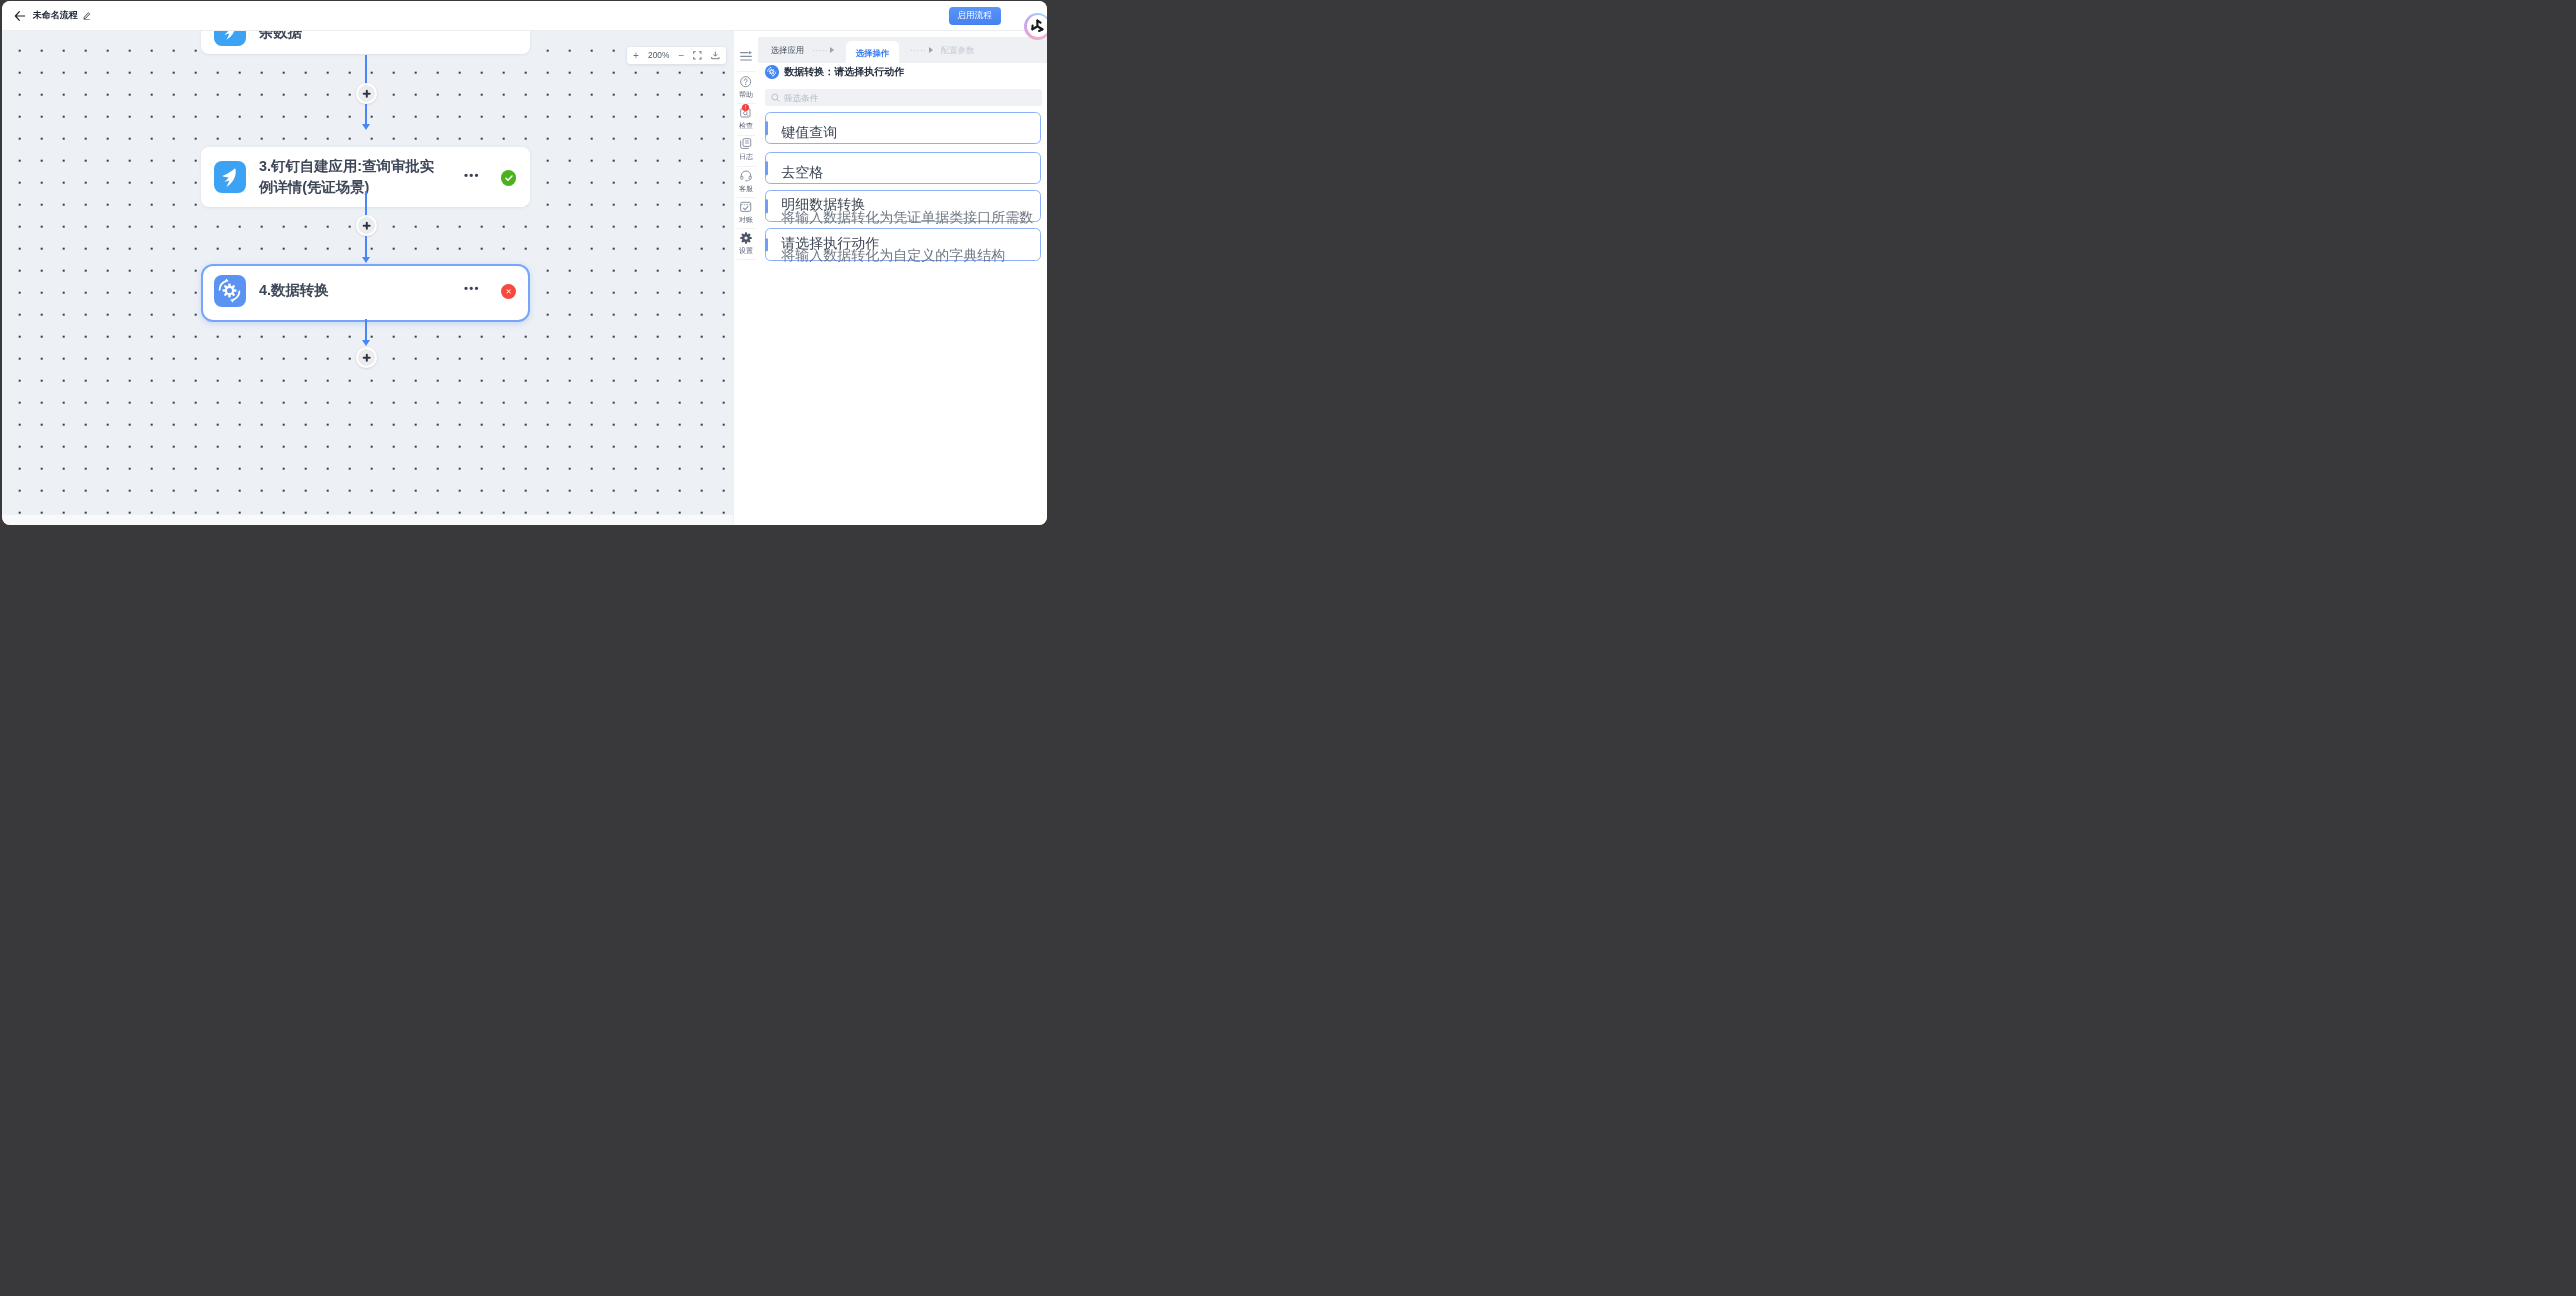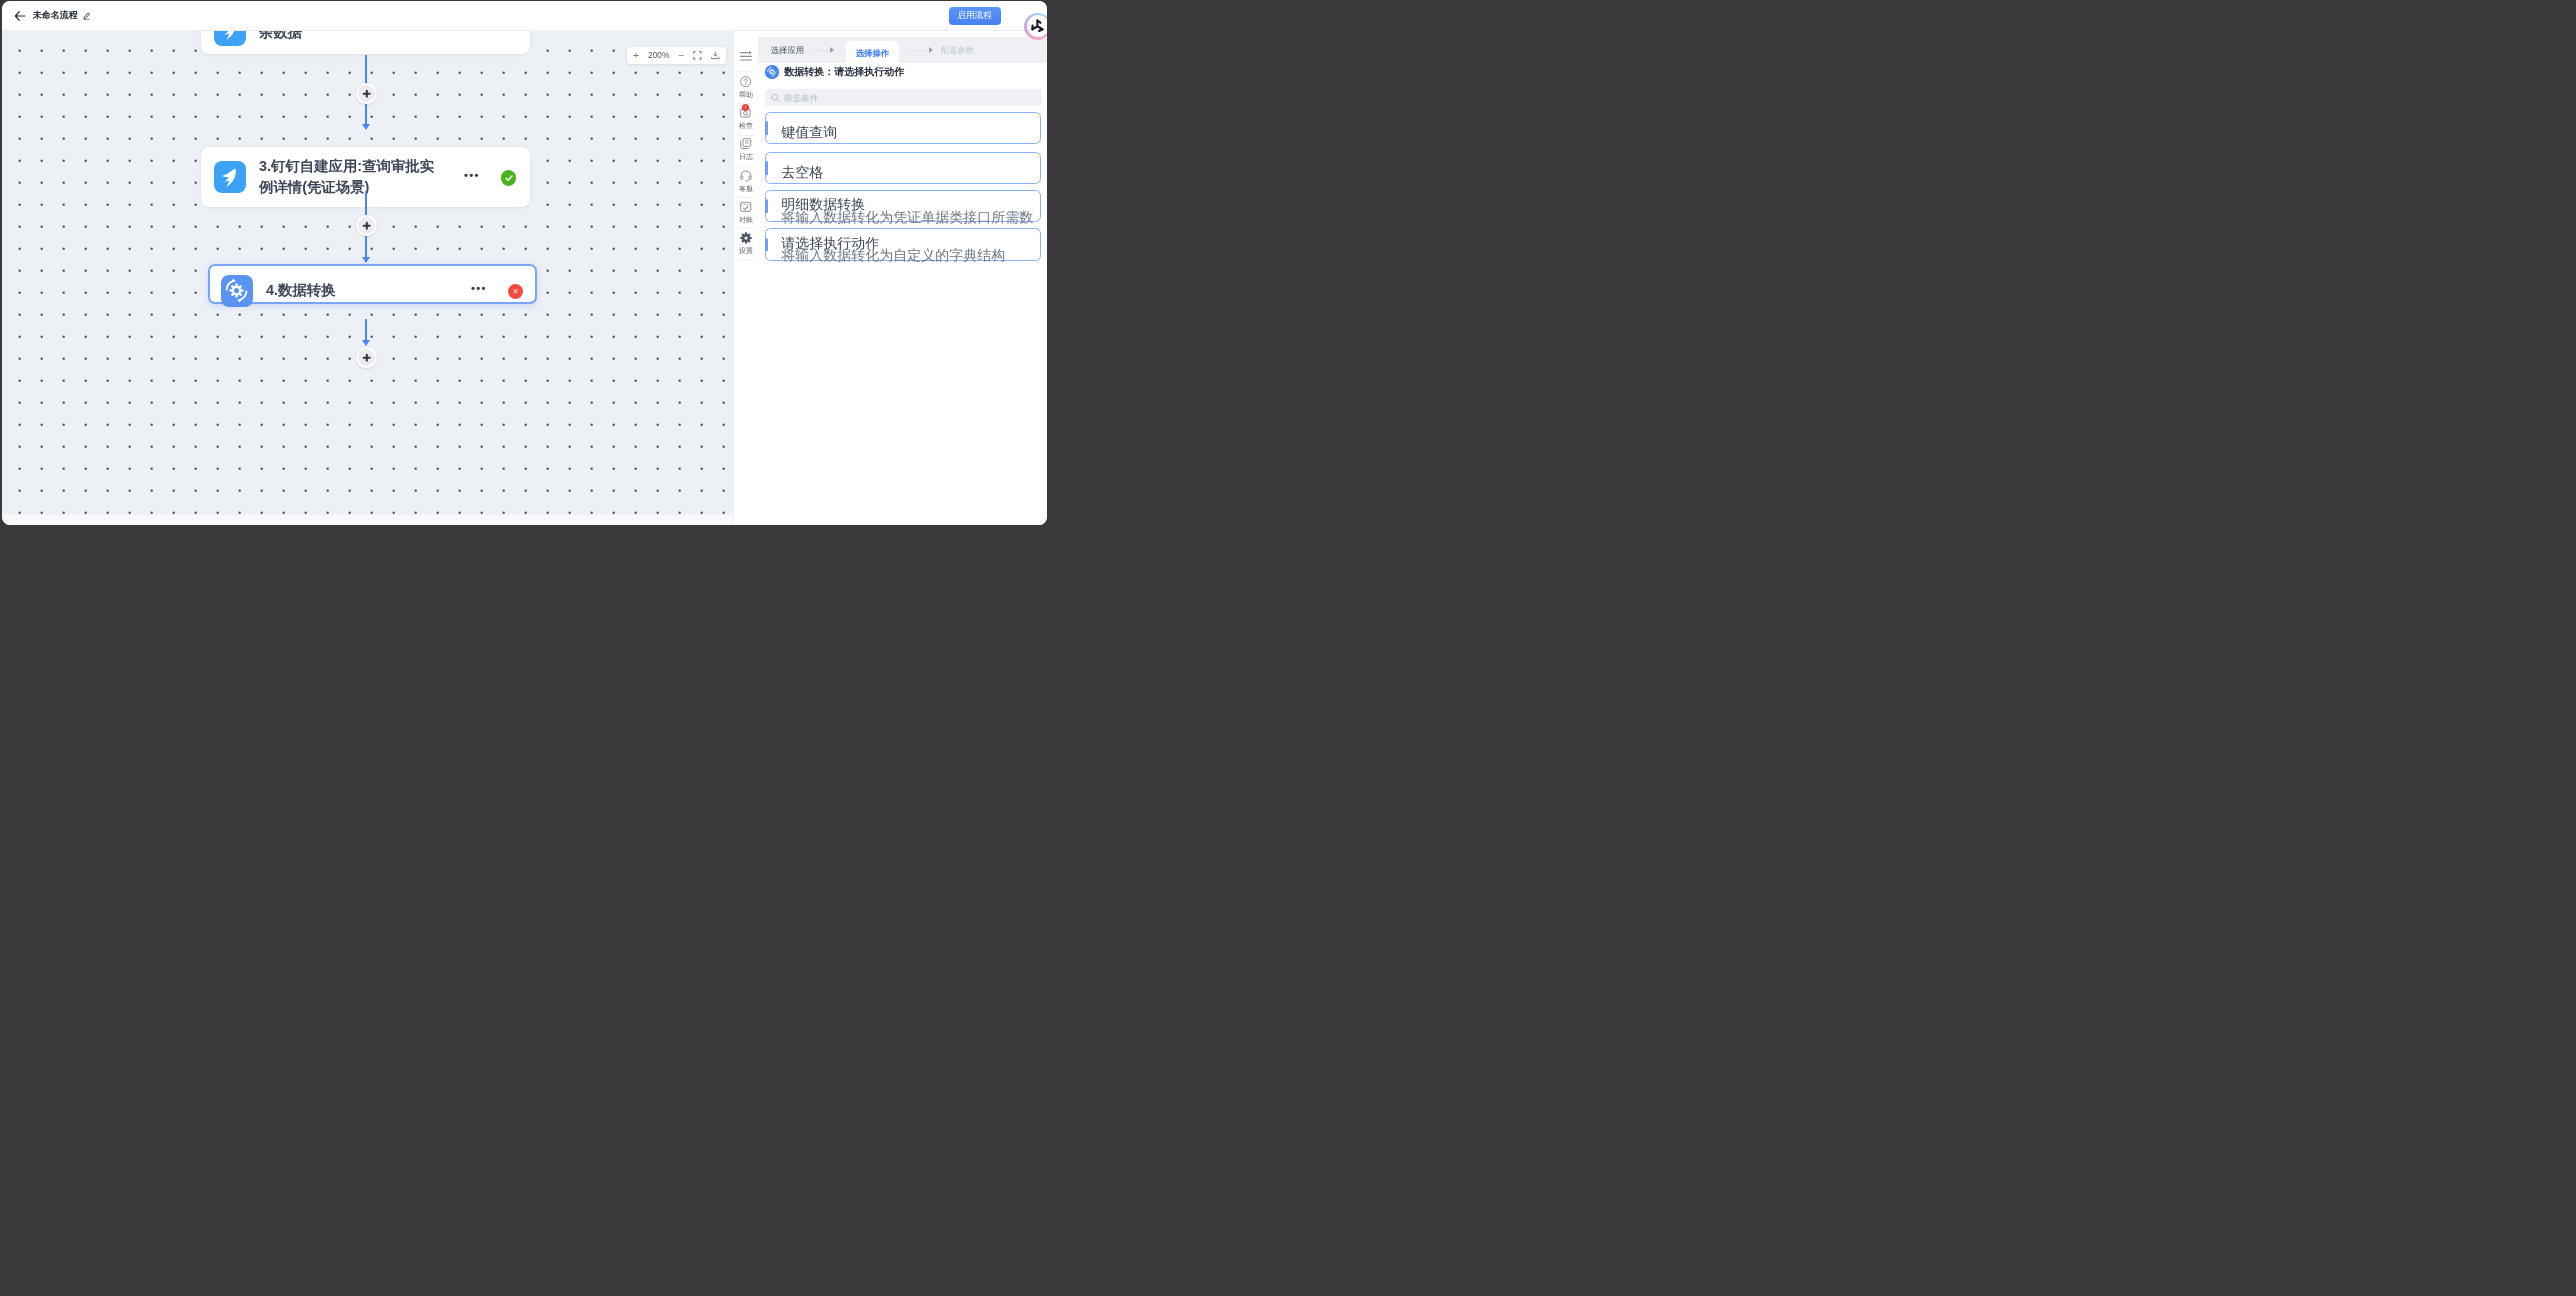--- a/index.html
+++ b/index.html
@@ -37,21 +37,21 @@
   .status-del { background:#f54a3d; color:#fff; font-size:7.4px; font-weight:bold; }
 
   #node-partial { top:-56px; height:79px; }
   #node-partial .node-icon { top:39px; }
   #node-partial .node-title { top:48px; line-height:19px; }
   #node-3 { top:116px; height:60px; }
   #node-3 .node-icon { top:14px; }
   #node-3 .node-title { top:8.7px; }
   #node-3 .node-more { top:22px; }
   #node-3 .node-status { top:23px; }
-  #node-4 { top:233px; height:40px; border:2px solid #79a5f8; border-radius:7px; box-shadow:0 1.3px 6.7px rgba(80,134,245,.22);margin-left:7px; }
+  #node-4 { top:233px; height:58px; border:2px solid #79a5f8; border-radius:12px; box-shadow:0 1.3px 6.7px rgba(80,134,245,.22); }
   #node-4 .node-icon { top:8.7px; left:10.7px; }
   #node-4 .node-title { top:14px; left:56px; }
   #node-4 .node-more { top:16px; left:261px; }
   #node-4 .node-status { top:17.4px; left:298px; }
 
   .vline { position:absolute; left:363px; width:1.7px; background:#4b86f7; }
   .arrow-down { position:absolute; left:360px; width:0; height:0; border-left:4.7px solid transparent; border-right:4.7px solid transparent; border-top:6.4px solid #4b86f7; }
   .plus-btn { position:absolute; left:354px; width:21px; height:21px; border-radius:50%; background:#ececee; border:2px solid #fff; box-shadow:0 0.7px 2.7px rgba(0,0,0,.14); cursor:pointer; }
   .plus-btn::before, .plus-btn::after { content:""; position:absolute; background:#2c3547; border-radius:1.3px; }
   .plus-btn::before { left:50%; top:50%; width:8.7px; height:2.4px; transform:translate(-50%,-50%); }

